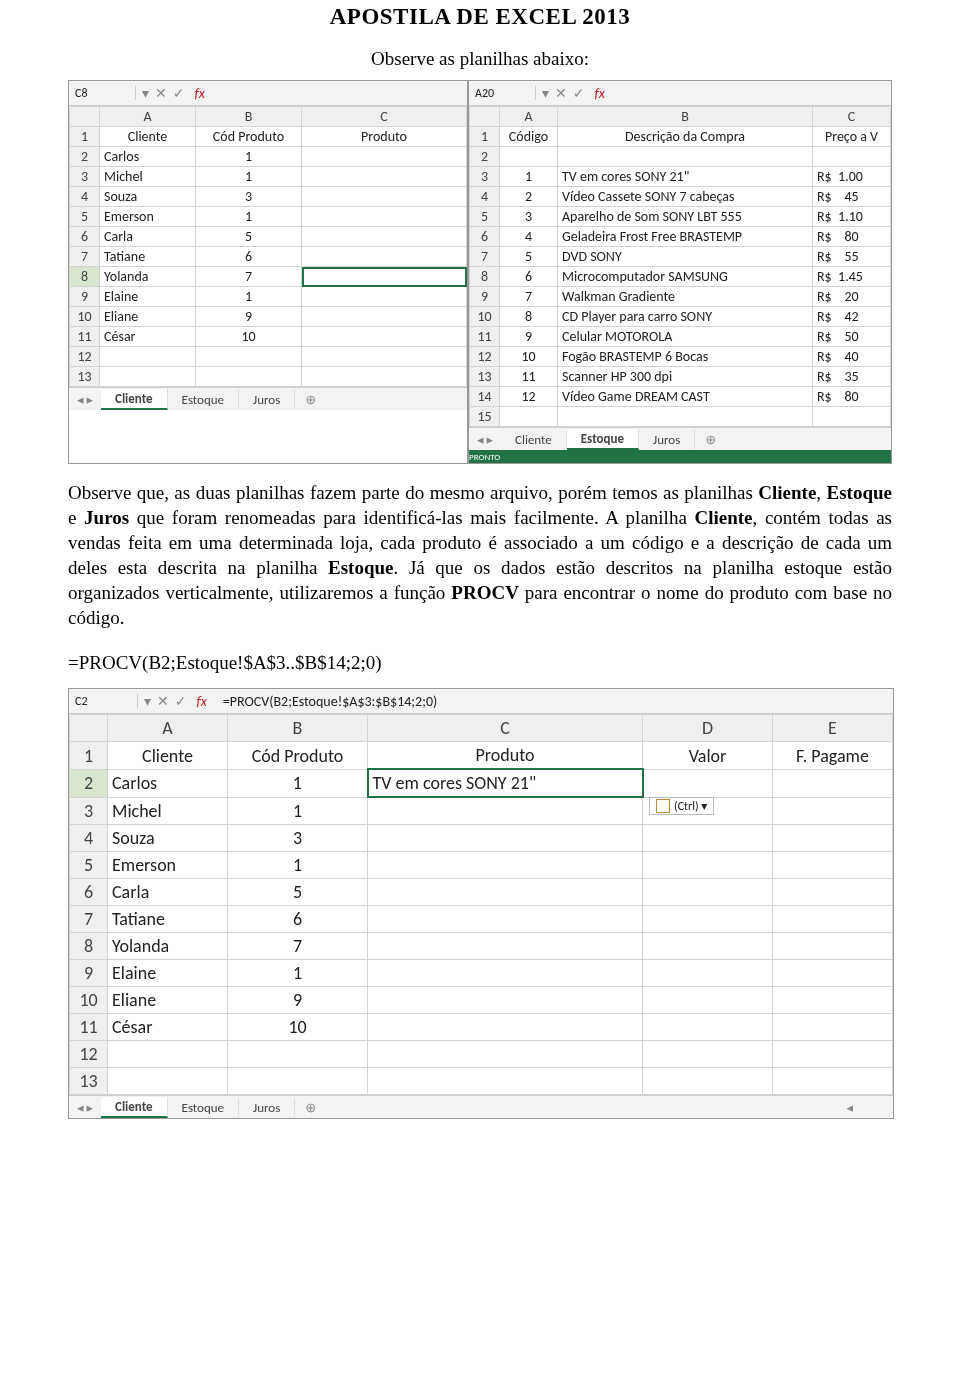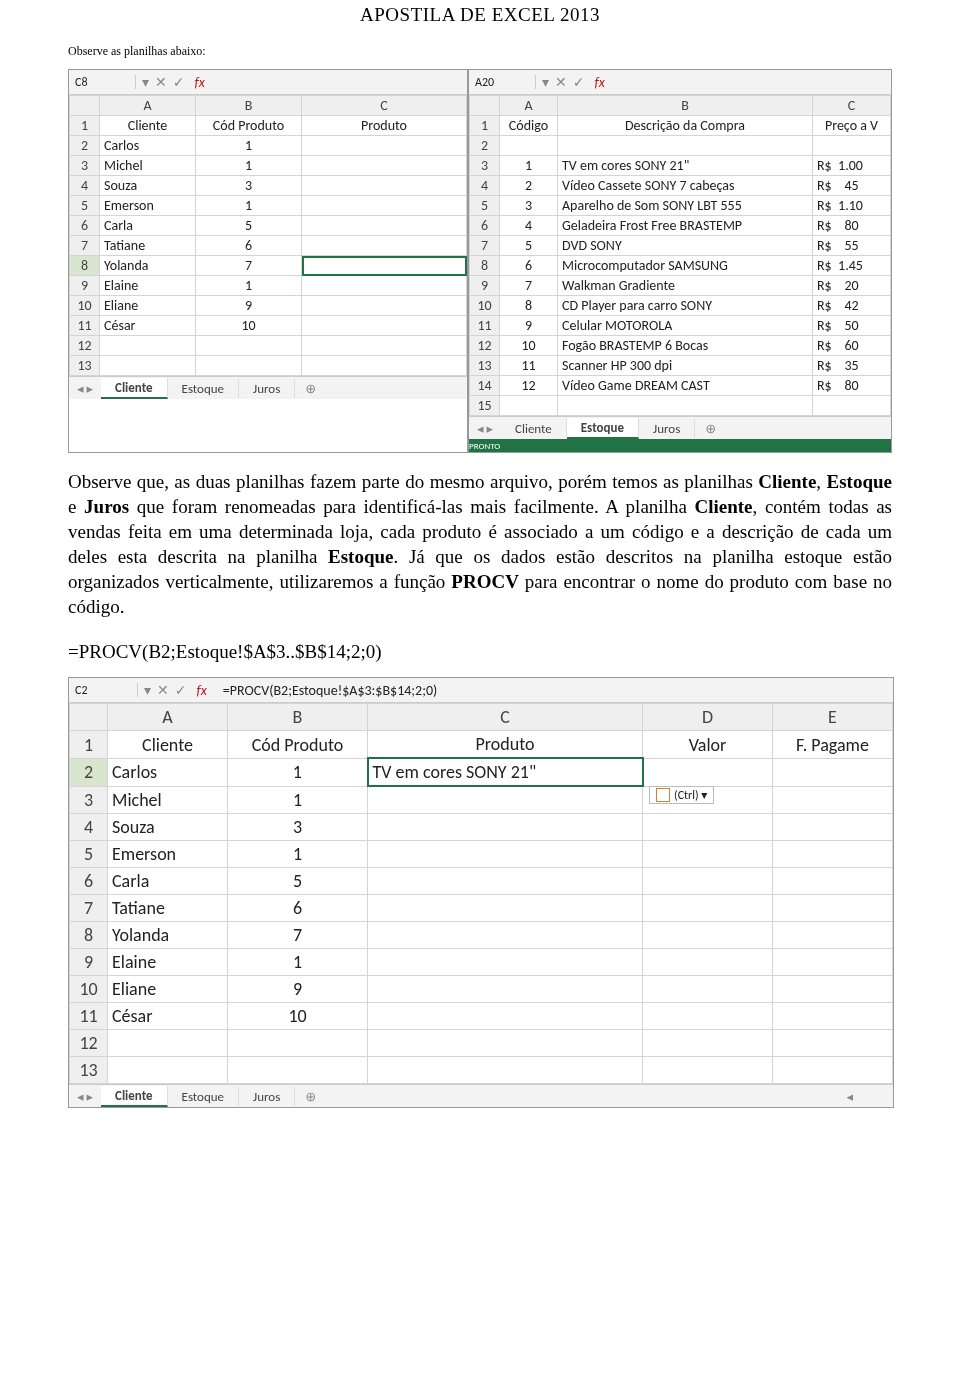--- a/index.html
+++ b/index.html
@@ -1,18 +1,18 @@
 <!DOCTYPE html>
 <html><head>
 <meta charset="utf-8">
 <style>
   body{margin:0;background:#fff;font-family:"Times New Roman",serif;color:#000;}
   .page{width:960px;margin:0 auto;padding:0 68px 40px 68px;box-sizing:border-box;position:relative;}
-  .doc-title{text-align:center;font-weight:normal;font-size:19px;letter-spacing:.5px;margin:4px 0 18px 0;}
-  .intro{font-size:12px;margin:0 0 10px 0;}
+  .doc-title{text-align:center;font-weight:bold;font-size:23px;letter-spacing:.5px;margin:4px 0 18px 0;}
+  .intro{font-size:19px;margin:0 0 10px 0;text-align:center;}
   .body-text{font-size:19px;line-height:1.32;text-align:justify;margin:16px 0 22px 0;}
   .formula-line{font-size:19px;margin:0 0 14px 0;}
   
   .shots-row{display:flex;gap:0;margin-bottom:6px;}
   .shot{border:1px solid #999;background:#fff;font-family:Calibri,Arial,sans-serif;font-size:14px;color:#222;position:relative;overflow:hidden;}
   .shot-left{width:398px;}
   .shot-right{flex:1;}
   .shot-wide{width:100%;margin-bottom:6px;}
   
   .fxbar{display:flex;align-items:center;background:#f3f3f3;border-bottom:1px solid #ccc;height:24px;}
@@ -257,21 +257,21 @@
         <tr>
               <th class="rowh">11</th>
               <td class="c">9</td>
               <td>Celular MOTOROLA</td>
               <td><span>R$</span>&nbsp;&nbsp;&nbsp;&nbsp;<span>50</span></td>
             </tr>
         <tr>
               <th class="rowh">12</th>
               <td class="c">10</td>
               <td>Fogão BRASTEMP 6 Bocas</td>
-              <td><span>R$</span>&nbsp;&nbsp;&nbsp;&nbsp;<span>60</span></td>
+              <td><span>R$</span>&nbsp;&nbsp;&nbsp;&nbsp;<span>40</span></td>
             </tr>
         <tr>
               <th class="rowh">13</th>
               <td class="c">11</td>
               <td>Scanner HP 300 dpi</td>
               <td><span>R$</span>&nbsp;&nbsp;&nbsp;&nbsp;<span>35</span></td>
             </tr>
         <tr>
               <th class="rowh">14</th>
               <td class="c">12</td>

